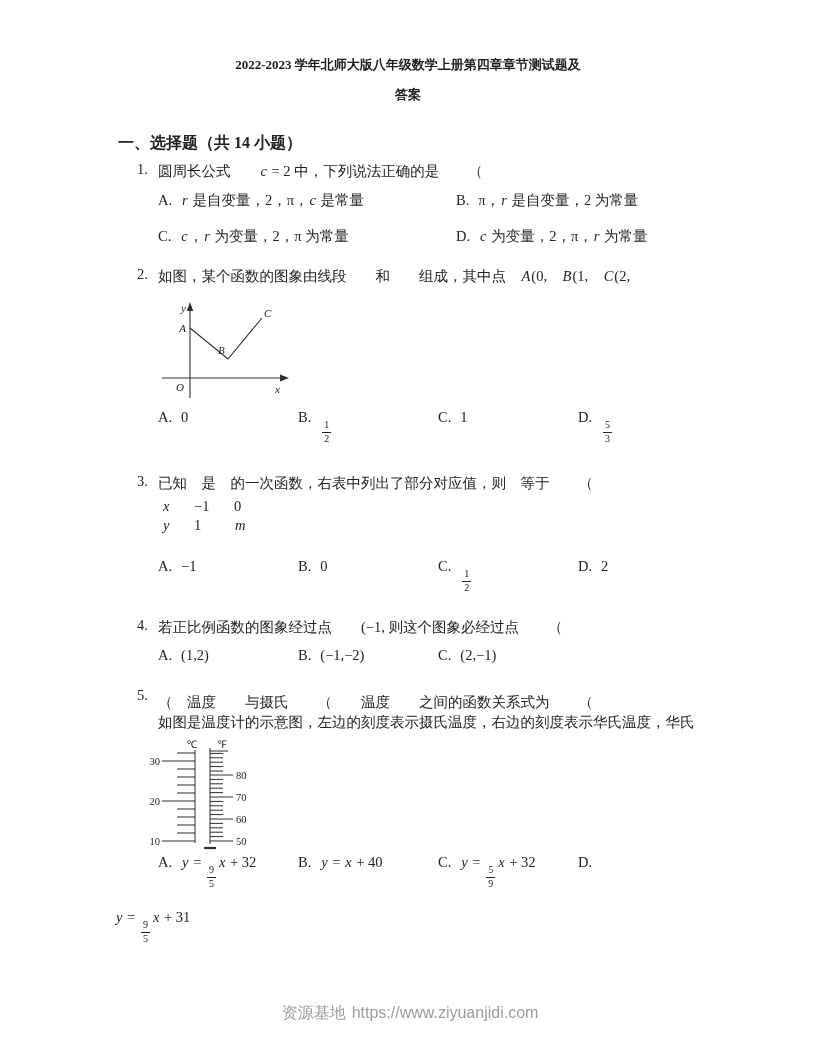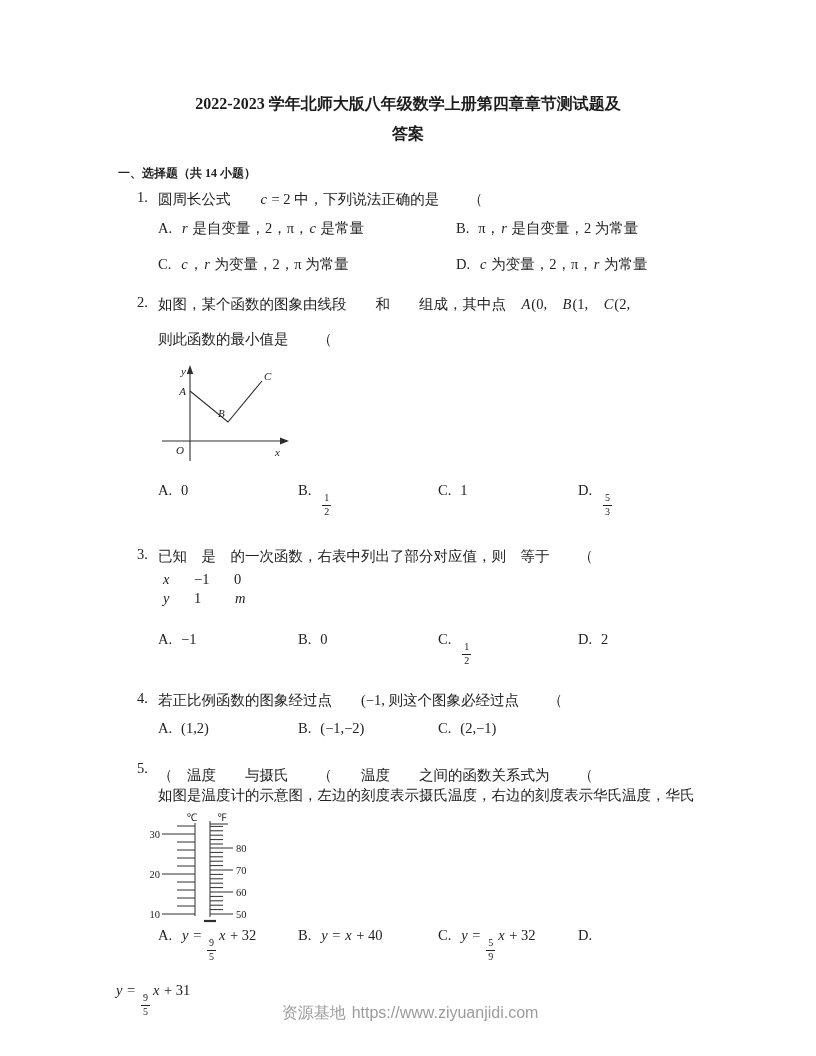--- a/index.html
+++ b/index.html
@@ -7,31 +7,31 @@
   .page {
     position: relative;
     width: 816px; height: 1056px;
     background: #ffffff;
     color: #222222;
     font-family: "Liberation Serif", "DejaVu Serif", serif;
     font-size: 14.5px;
     overflow: hidden;
   }
   .title {
-    padding-top: 89px;
+    padding-top: 50px;
     text-align: center;
-    font-size: 16px;
+    font-size: 13px;
     font-weight: 700;
     line-height: 30px;
     color: #1c1c1c;
   }
   .section {
-    margin: 16px 0 0 118px;
+    margin: 23px 0 0 118px;
     font-weight: 700;
-    font-size: 12px;
+    font-size: 16px;
   }
   .q { margin-left: 137px; margin-right: 78px; }
   .q-row { display: flex; align-items: flex-start; }
   .q-num { flex: 0 0 21px; }
   .q-body { flex: 1 1 auto; min-width: 0; }
   .stem { line-height: 20px; }
   .opts { display: grid; }
   .opts4 { grid-template-columns: 140px 140px 140px 1fr; }
   .opts2 { grid-template-columns: 298px 1fr; }
   .opt { white-space: nowrap; line-height: 22px; font-family: Liberation Serif, serif; }
@@ -63,21 +63,21 @@
     text-align: center;
     font-family: "Liberation Sans", "DejaVu Sans", sans-serif;
     font-size: 16px;
     color: #9c9c9c;
   }
   .footer .url { margin-left: 6px; }
   .mt7  { margin-top: 7px; }  .mt8  { margin-top: 8px; }
   .mt14 { margin-top: 14px; } .mt15 { margin-top: 15px; }
   .mt19 { margin-top: 19px; } .mt21 { margin-top: 21px; }
   .mt23 { margin-top: 23px; } .mt28 { margin-top: 28px; }
-  .mt3  { margin-top: 13px; }  .mt4  { margin-top: 20px; }
+  .mt3  { margin-top: 3px; }  .mt4  { margin-top: 20px; }
   .mt5  { margin-top: 5px; }  .mt0  { margin-top: 0; }
 </style>
 </head>
 <body>
 
 <div class="page">
 
   <div class="title">
     <div>2022-2023 学年北师大版八年级数学上册第四章章节测试题及</div>
     <div>答案</div>
@@ -108,21 +108,20 @@
         </div>
       </div>
     </div>
   </div>
 
   <div class="q mt19">
     <div class="q-row">
       <span class="q-num">2.</span>
       <div class="q-body">
         <div class="stem"><span>如图，某个函数的图象由线段　　和　　组成，其中点　</span><span class="mvar">A</span><span>(0,　</span><span class="mvar">B</span><span>(1,　</span><span class="mvar">C</span><span>(2,</span></div>
-        <div class="stem mt15"><span>则此函数的最小值是　　（</span></div>
 
         <svg class="fgraph" width="150" height="105" viewBox="0 0 150 105">
           <line class="ln" x1="35" y1="100" x2="35" y2="7"></line>
           <polygon class="fl" points="31.8,13 35,4 38.2,13"></polygon>
           <line class="ln" x1="7" y1="80" x2="129" y2="80"></line>
           <polygon class="fl" points="125,76.6 134,80 125,83.4"></polygon>
           <polyline class="ln" points="35,30 73,61 107,20"></polyline>
           <text x="31" y="14" text-anchor="end">y</text>
           <text x="120" y="95">x</text>
           <text x="21" y="93">O</text>

